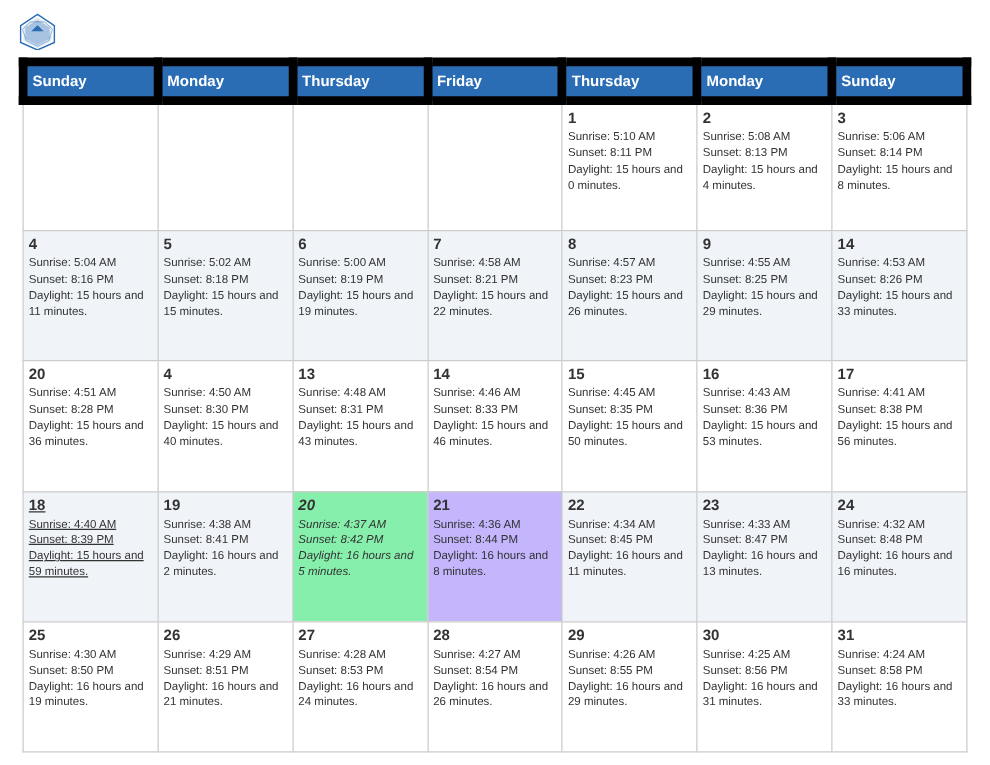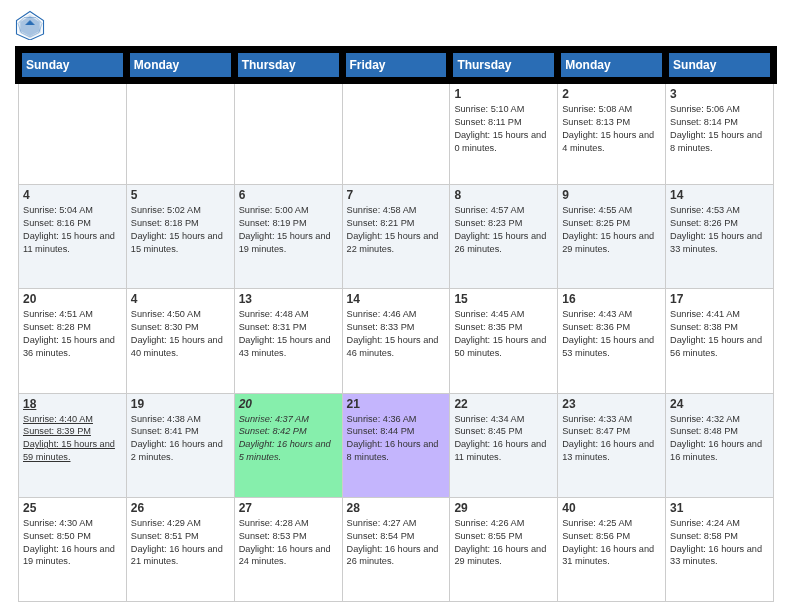--- a/index.html
+++ b/index.html
@@ -262,21 +262,21 @@
           </td>
           <td>
             <span class="day-num">28</span>
             <div class="day-info">Sunrise: 4:27 AM<br>Sunset: 8:54 PM<br>Daylight: 16 hours and 26 minutes.</div>
           </td>
           <td>
             <span class="day-num">29</span>
             <div class="day-info">Sunrise: 4:26 AM<br>Sunset: 8:55 PM<br>Daylight: 16 hours and 29 minutes.</div>
           </td>
           <td>
-            <span class="day-num">40</span>
+            <span class="day-num">30</span>
             <div class="day-info">Sunrise: 4:25 AM<br>Sunset: 8:56 PM<br>Daylight: 16 hours and 31 minutes.</div>
           </td>
           <td>
             <span class="day-num">31</span>
             <div class="day-info">Sunrise: 4:24 AM<br>Sunset: 8:58 PM<br>Daylight: 16 hours and 33 minutes.</div>
           </td>
         </tr>
       </tbody>
   </table>
 </div>

